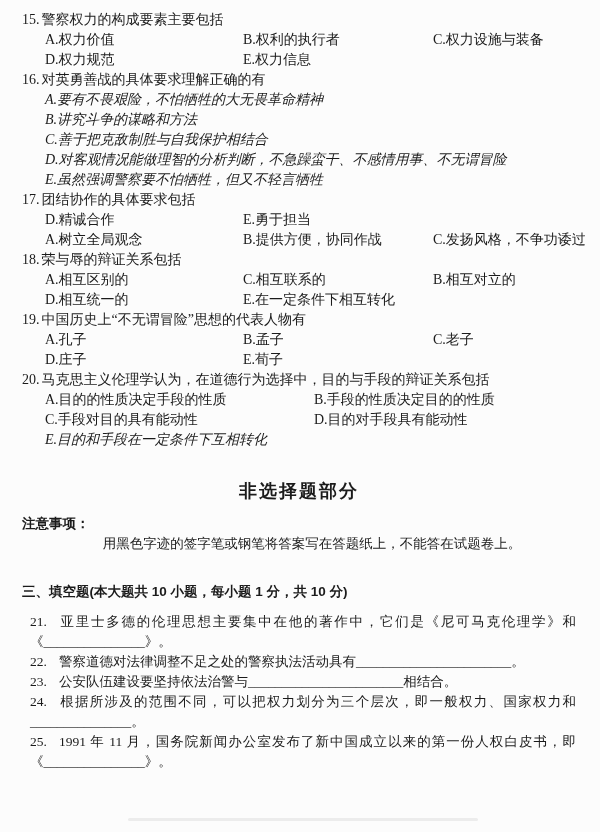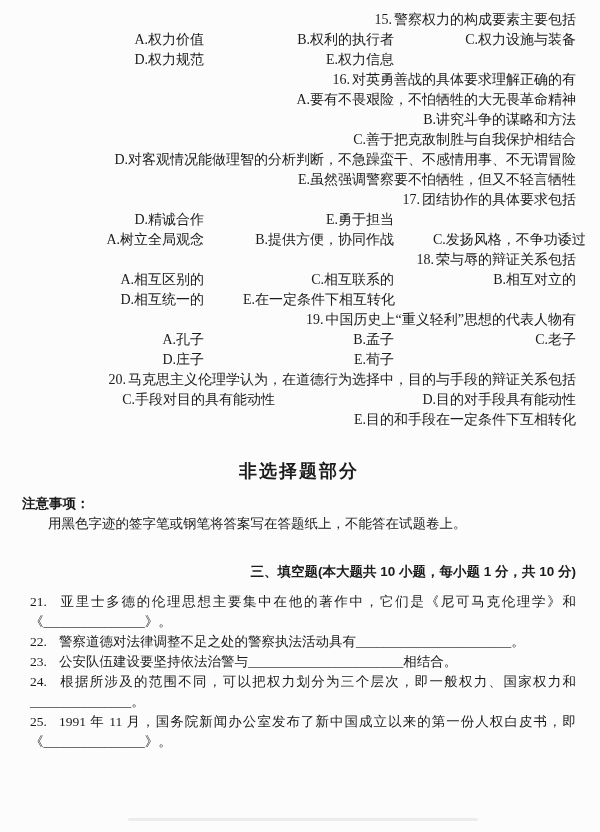--- a/index.html
+++ b/index.html
@@ -8,27 +8,27 @@
     position:relative;
     width:600px;height:832px;
     margin:0 auto;
     background:#fcfcfc;
     overflow:hidden;
     color:#1b1b1b;
     font-family:"Liberation Serif", serif;
   }
   .paper{padding:10px 24px 0 22px;}
   
-  .mc{font-size:14px;text-align:right;}
+  .mc{font-size:14px;}
   .mc .line{line-height:20px;white-space:nowrap;}
   .qnum{display:inline-block;margin-right:2px;}
   .orow{padding-left:23px;display:grid;line-height:20px;gap:39px;}
   .orow.c3{grid-template-columns:159px 151px 1fr;}
   .orow.c2{grid-template-columns:230px 1fr;}
-  .orow.c1{display:block;}
+  .orow.c1{display:block;font-style:italic;}
   .opt{white-space:nowrap;}
   
   .section-title{
     margin-top:28px;
     text-align:center;
     font-family:Liberation Sans, sans-serif;
     font-weight:700;
     font-size:18px;
     letter-spacing:2px;
     line-height:26px;
@@ -37,29 +37,29 @@
     margin-top:10px;
     font-family:"Liberation Sans", sans-serif;
     font-weight:700;
     font-size:13.5px;
     line-height:20px;
   }
   .notes-body{
     padding-left:26px;
     font-size:13.5px;
     line-height:20px;
+    text-align:center;
   }
   
   .fill-title{
     margin-top:28px;
     font-family:"Liberation Sans", sans-serif;
     font-weight:700;
     font-size:13.5px;
     line-height:20px;
-    text-align:right;
   }
   .fill{margin-left:8px;margin-top:10px;font-size:13.5px;}
   .fill .l1,.fill .l2{line-height:20px;}
   .fill .l1.spread{text-align:justify;text-align-last:justify;text-justify:inter-character;}
   .fnum{margin-right:12px;}
   
   .scan-shadow{
     position:absolute;left:128px;top:818px;width:350px;height:3px;
     background:#ececec;border-radius:2px;
   }
@@ -117,35 +117,39 @@
           <span class="opt">B.相互对立的</span>
         </div>
         <div class="orow c3">
           <span class="opt">D.相互统一的</span>
           <span class="opt">E.在一定条件下相互转化</span>
           <span class="opt"></span>
         </div>
       </div>
 
       <div class="q">
-        <div class="line"><span class="qnum">19.</span><span>中国历史上“重义轻利”思想的代表人物有</span></div>
+        <div class="line"><span class="qnum">19.</span><span>中国历史上“不无谓冒险”思想的代表人物有</span></div>
         <div class="orow c3">
           <span class="opt">A.孔子</span>
           <span class="opt">B.孟子</span>
           <span class="opt">C.老子</span>
         </div>
         <div class="orow c3">
           <span class="opt">D.庄子</span>
           <span class="opt">E.荀子</span>
           <span class="opt"></span>
         </div>
       </div>
 
       <div class="q">
         <div class="line"><span class="qnum">20.</span><span>马克思主义伦理学认为，在道德行为选择中，目的与手段的辩证关系包括</span></div>
+        <div class="orow c2">
+          <span class="opt">A.目的的性质决定手段的性质</span>
+          <span class="opt">B.手段的性质决定目的的性质</span>
+        </div>
         <div class="orow c2">
           <span class="opt">C.手段对目的具有能动性</span>
           <span class="opt">D.目的对手段具有能动性</span>
         </div>
         <div class="orow c1"><span class="opt">E.目的和手段在一定条件下互相转化</span></div>
       </div>
 
     </div>
 
     <div class="section-title">非选择题部分</div>

